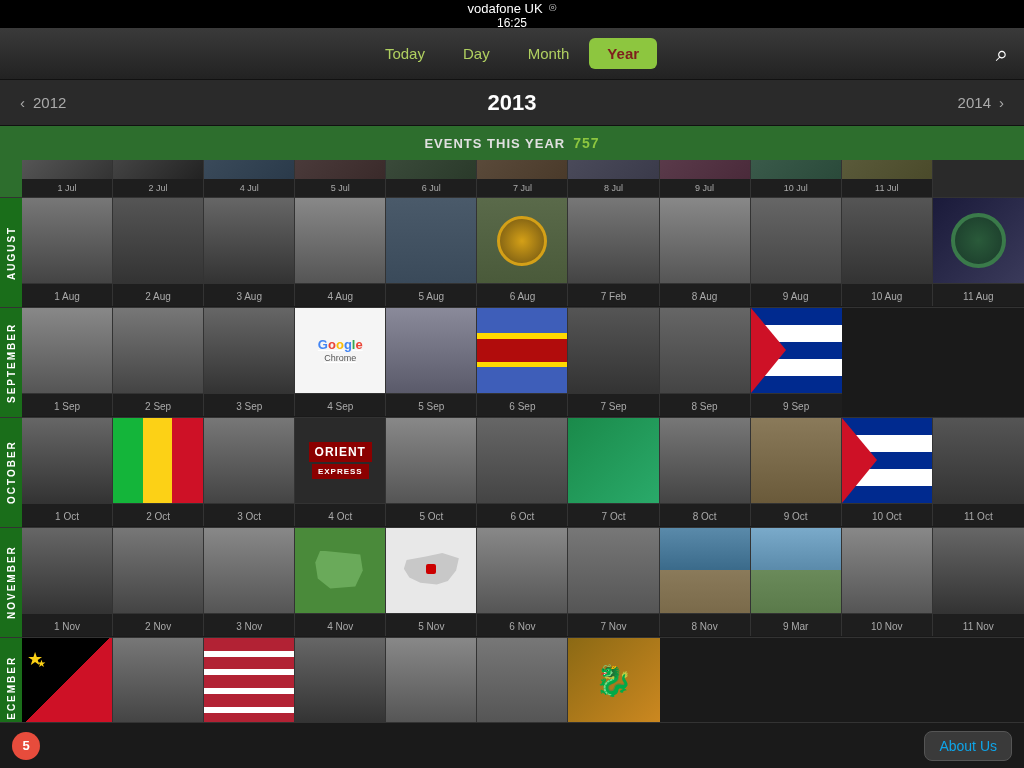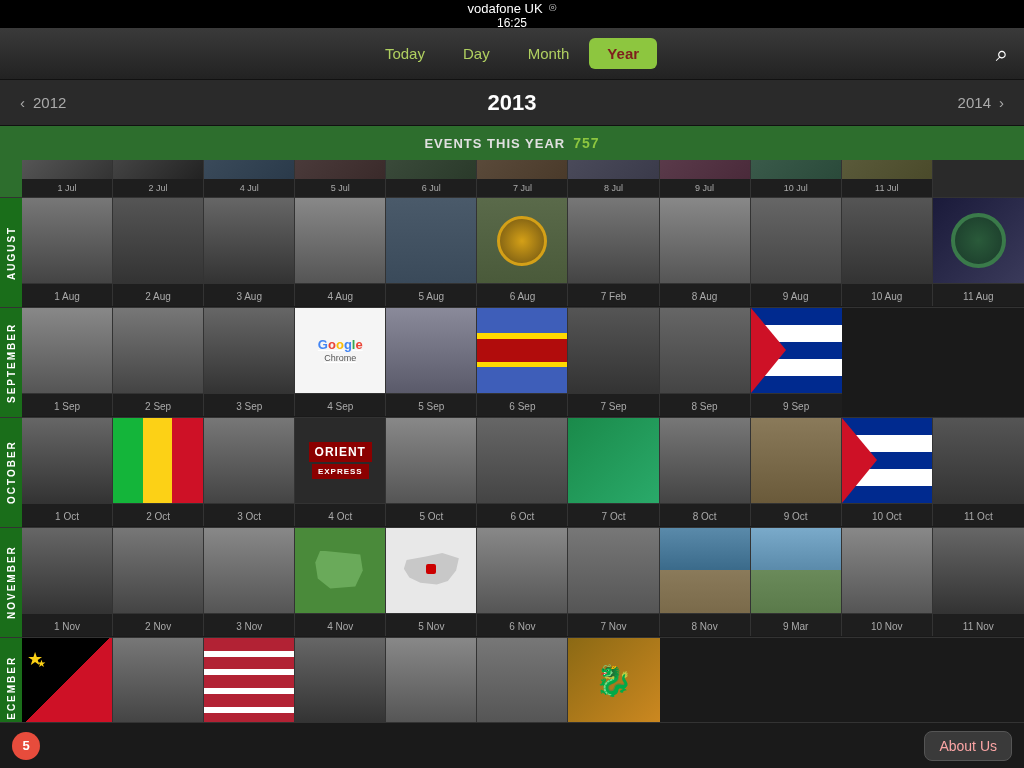--- a/index.html
+++ b/index.html
@@ -225,21 +225,21 @@
       justify-content: center;
       font-size: 13px;
       font-weight: 700;
       color: #fff;
     }
     .about-btn {
       background: #3a3a3a;
       border: 1px solid #555;
       border-radius: 8px;
       padding: 6px 14px;
-      color: #fca5a5;
+      color: #0ea5e9;
       font-size: 14px;
       cursor: pointer;
     }
 
     
     .month-label.aug { background: #1a6e1a; }
     .month-label.sep { background: #1a6e1a; }
     .month-label.oct { background: #1a6e1a; }
     .month-label.nov { background: #1a6e1a; }
     .month-label.dec { background: #1a6e1a; }

